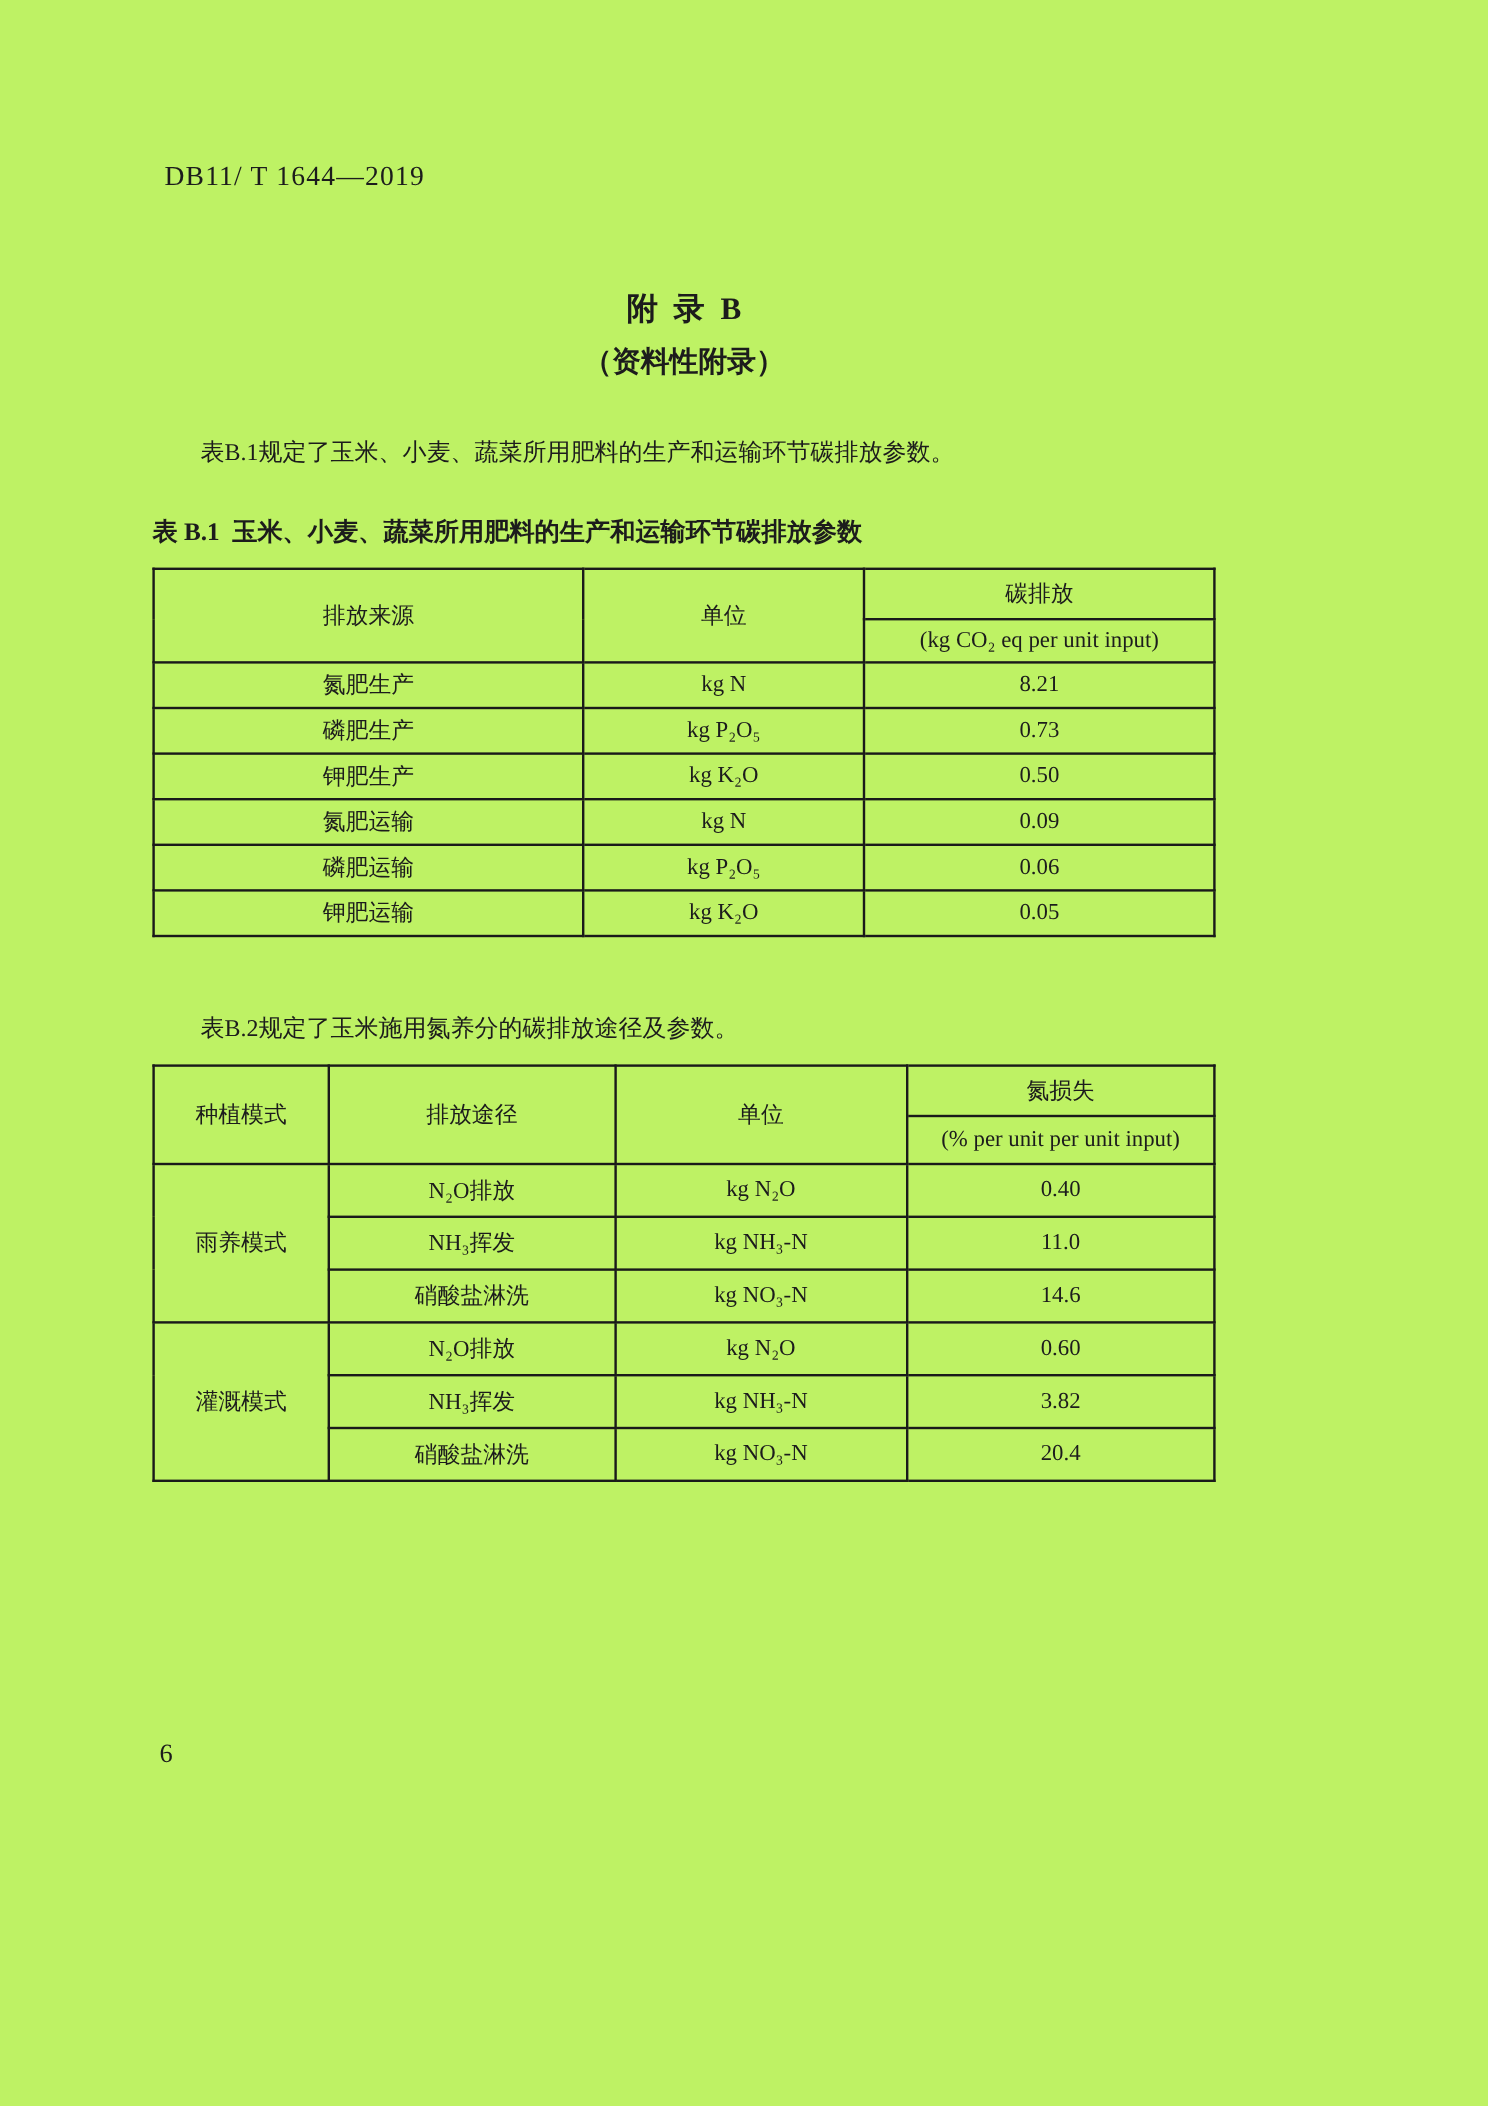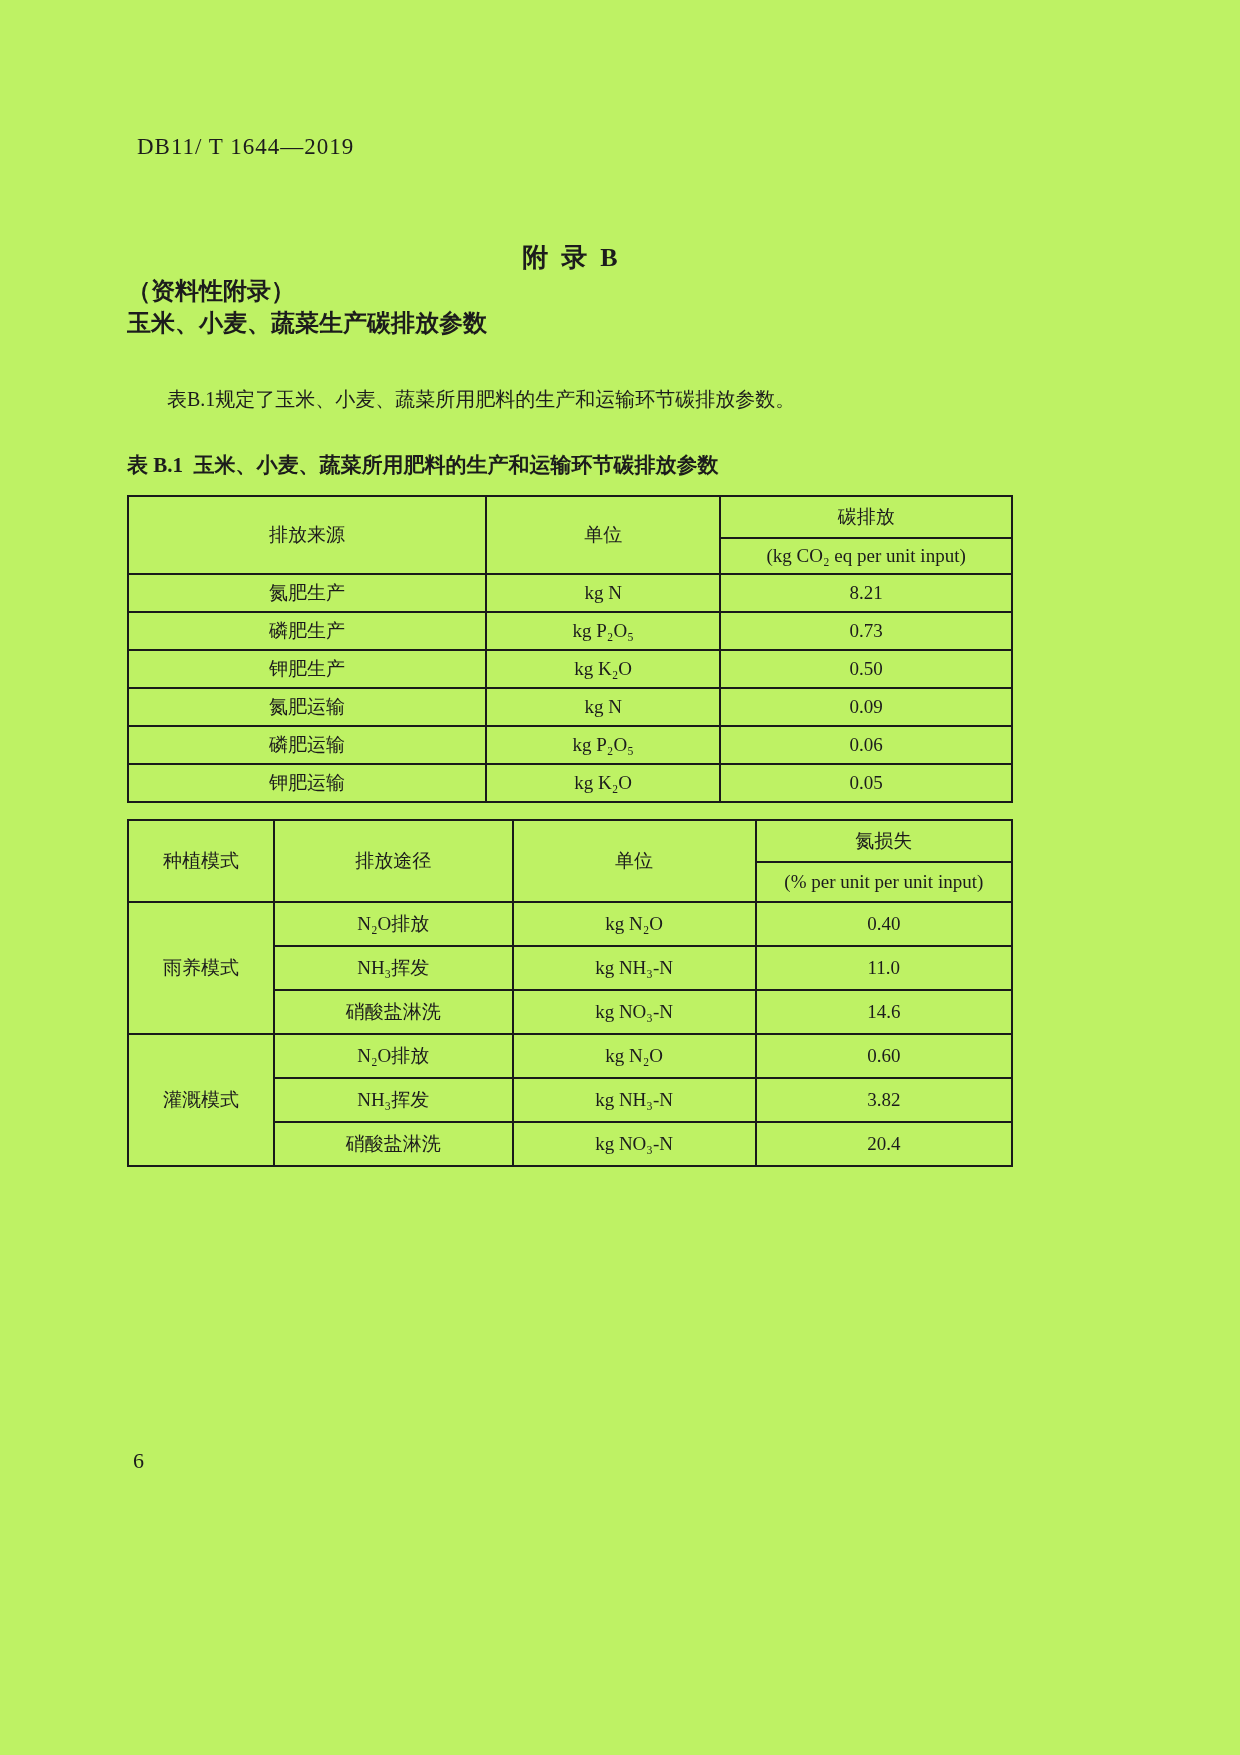--- a/index.html
+++ b/index.html
@@ -28,20 +28,22 @@
     width: 886px;
   }
   .title-line1 {
     margin-top: 240px;
     text-align: center;
     font-weight: bold;
     font-size: 26px;
     white-space: pre;
   }
   .title-line2, .title-line3 {
+    margin-top: 10px;
+    text-align: center;
     font-weight: bold;
     font-size: 24px;
     white-space: pre;
   }
   .para {
     font-size: 20px;
     text-indent: 2em;
     line-height: 1.4;
   }
   .para1 { margin-top: 46px; }
@@ -83,21 +85,20 @@
 <body>
 
 <div class="page">
 
   <div class="doc-header">DB11/ T 1644—2019</div>
 
   <div class="content">
 
     <div class="title-line1">附  录  B</div>
     <div class="title-line2">（资料性附录）</div>
-    <div class="title-line3">玉米、小麦、蔬菜生产碳排放参数</div>
 
     <div class="para para1">表B.1规定了玉米、小麦、蔬菜所用肥料的生产和运输环节碳排放参数。</div>
 
     <div class="tbl-caption">表 B.1  玉米、小麦、蔬菜所用肥料的生产和运输环节碳排放参数</div>
 
     <table class="std b1">
       <colgroup>
         <col style="width:40.5%">
         <col style="width:26.5%">
         <col style="width:33%">
@@ -137,20 +138,21 @@
           <td>0.06</td>
         </tr>
         <tr>
           <td>钾肥运输</td>
           <td>kg K₂O</td>
           <td>0.05</td>
         </tr>
       </tbody>
     </table>
 
+    <div class="para para2">表B.2规定了玉米施用氮养分的碳排放途径及参数。</div>
 
 
     <table class="std b2">
       <colgroup>
         <col style="width:16.5%">
         <col style="width:27%">
         <col style="width:27.5%">
         <col style="width:29%">
       </colgroup>
       <tbody>

